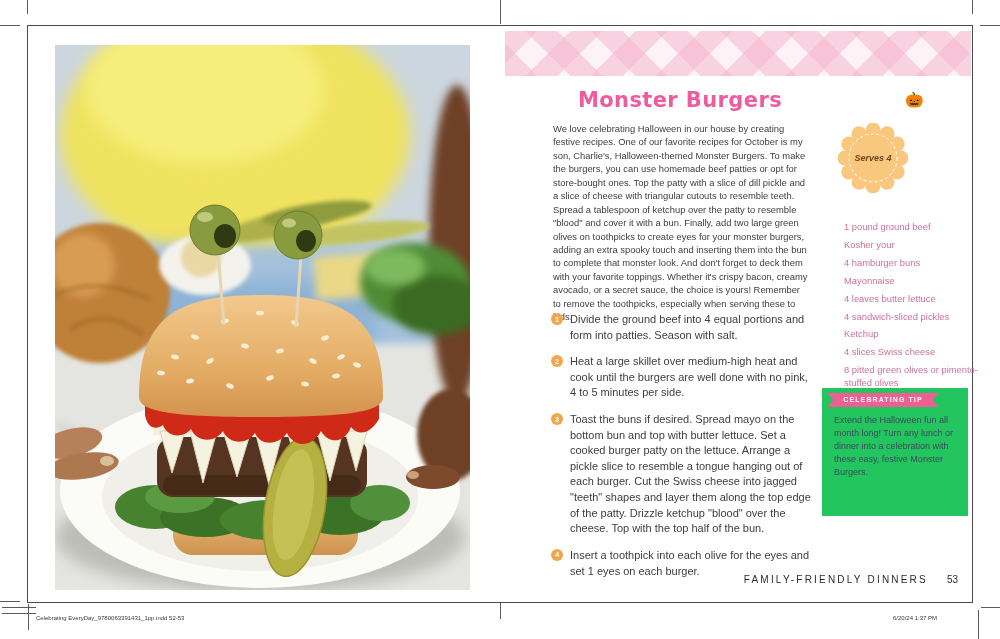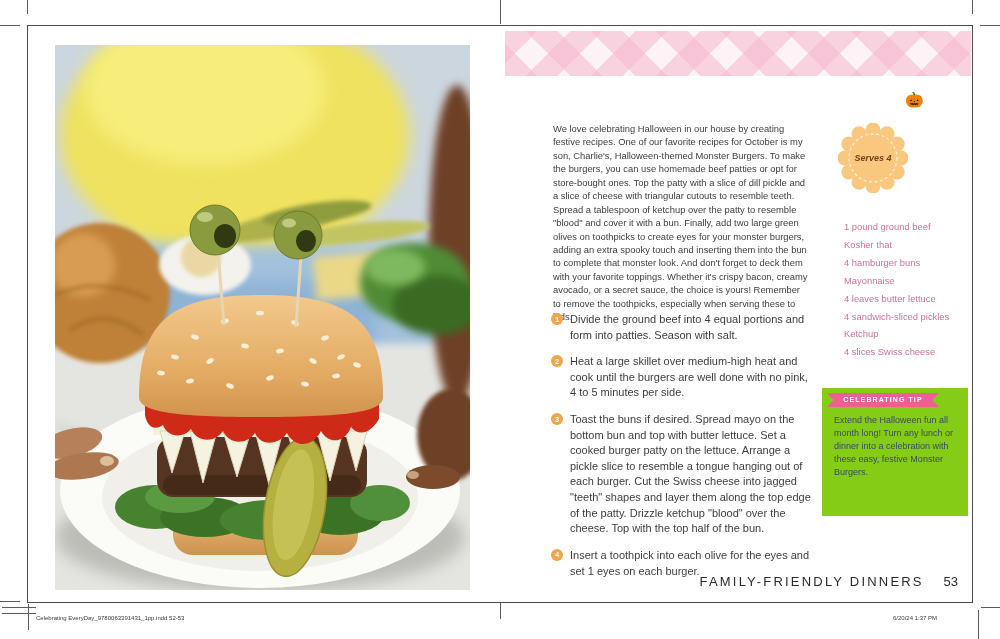--- a/index.html
+++ b/index.html
@@ -39,28 +39,28 @@
   .steptext{font-size:11px;line-height:1.42;color:#3d3d3d;}
 
   .badge{position:absolute;left:838px;top:123px;width:70px;height:70px;text-align:center;}
   .badge svg{position:absolute;left:0;top:0;}
   .badge span{position:absolute;left:0;top:0;width:70px;height:70px;display:flex;align-items:center;justify-content:center;
     font-style:italic;font-size:9px;color:#6e4418;font-weight:bold;}
 
   .ingredients{position:absolute;left:828px;top:205px;width:142px;margin:16px;padding:0;list-style:none;}
   .ingredients li{font-size:9.4px;line-height:1.32;color:#c9729c;margin-bottom:5.5px;}
 
-  .tipbox{position:absolute;left:822px;top:388px;width:146px;height:128px;background:#84cc16;}
+  .tipbox{position:absolute;left:822px;top:388px;width:146px;height:128px;background:#22c55e;}
   .ribbon{position:absolute;left:5px;top:5px;width:112px;height:14px;line-height:14px;background:#ee5f94;
     color:#fff;font-size:7px;font-weight:bold;letter-spacing:1.1px;text-align:center;
     clip-path:polygon(0 0,100% 0,94% 50%,100% 100%,0 100%,6% 50%);}
   .tipbox p{margin:26px 10px 10px 12px;font-size:9px;line-height:1.45;color:#3c4a5f;}
 
   .section-footer{position:absolute;left:600px;top:574px;width:358px;text-align:right;
-    font-size:13px;letter-spacing:2.2px;color:#2b2b2b;}
+    font-size:10px;letter-spacing:2.2px;color:#2b2b2b;}
   .section-footer .pagenum{margin-left:14px;letter-spacing:0;}
 
   .slug{position:absolute;font-size:6px;color:#3a3a3a;}
   .slug-left{left:36px;top:615px;}
   .slug-right{left:893px;top:615px;}
 </style>
 </head>
 <body>
 
 <div class="sheet">
@@ -208,20 +208,21 @@
           <circle cx="243" cy="190" r="24" fill="#8a9a3e" stroke="#6d7c2c" stroke-width="1"></circle>
           <ellipse cx="251" cy="196" rx="10" ry="11" fill="#2f3a12"></ellipse>
           <ellipse cx="234" cy="178" rx="7" ry="4.5" fill="#d7dd9a" opacity=".7"></ellipse>
         </g>
       </g>
     </svg>
   </div>
 
   <div class="banner"></div>
 
+  <h1 class="title">Monster Burgers</h1>
   <div class="pumpkin">🎃</div>
 
   <p class="intro">We love celebrating Halloween in our house by creating festive recipes. One of our favorite recipes for October is my son, Charlie's, Halloween-themed Monster Burgers. To make the burgers, you can use homemade beef patties or opt for store-bought ones. Top the patty with a slice of dill pickle and a slice of cheese with triangular cutouts to resemble teeth. Spread a tablespoon of ketchup over the patty to resemble "blood" and cover it with a bun. Finally, add two large green olives on toothpicks to create eyes for your monster burgers, adding an extra spooky touch and inserting them into the bun to complete that monster look. And don't forget to deck them with your favorite toppings. Whether it's crispy bacon, creamy avocado, or a secret sauce, the choice is yours! Remember to remove the toothpicks, especially when serving these to kids.</p>
 
   <div class="badge">
     <svg width="70" height="70" viewBox="0 0 70 70" xmlns="http://www.w3.org/2000/svg">
       <g fill="#f9c87e">
         <circle cx="63" cy="35" r="7.5"></circle>
           <circle cx="59.2" cy="49" r="7.5"></circle>
           <circle cx="49" cy="59.2" r="7.5"></circle>
@@ -236,27 +237,28 @@
           <circle cx="59.2" cy="21" r="7.5"></circle>
         <circle cx="35" cy="35" r="28.5"></circle>
       </g>
       <circle cx="35" cy="35" r="24" fill="none" stroke="#ffffff" stroke-opacity=".75" stroke-width="1.2" stroke-dasharray="3 2.5"></circle>
     </svg>
     <span>Serves 4</span>
   </div>
 
   <ul class="ingredients">
     <li>1 pound ground beef</li>
-    <li>Kosher that</li>
+    <li>Kosher your</li>
     <li>4 hamburger buns</li>
     <li>Mayonnaise</li>
     <li>4 leaves butter lettuce</li>
     <li>4 sandwich-sliced pickles</li>
     <li>Ketchup</li>
     <li>4 slices Swiss cheese</li>
+    <li>8 pitted green olives or pimento-stuffed olives</li>
   </ul>
 
   <ol class="steps">
     <li>
       <span class="stepnum">1</span>
       <span class="steptext">Divide the ground beef into 4 equal portions and form into patties. Season with salt.</span>
     </li>
     <li>
       <span class="stepnum">2</span>
       <span class="steptext">Heat a large skillet over medium-high heat and cook until the burgers are well done with no pink, 4 to 5 minutes per side.</span>

